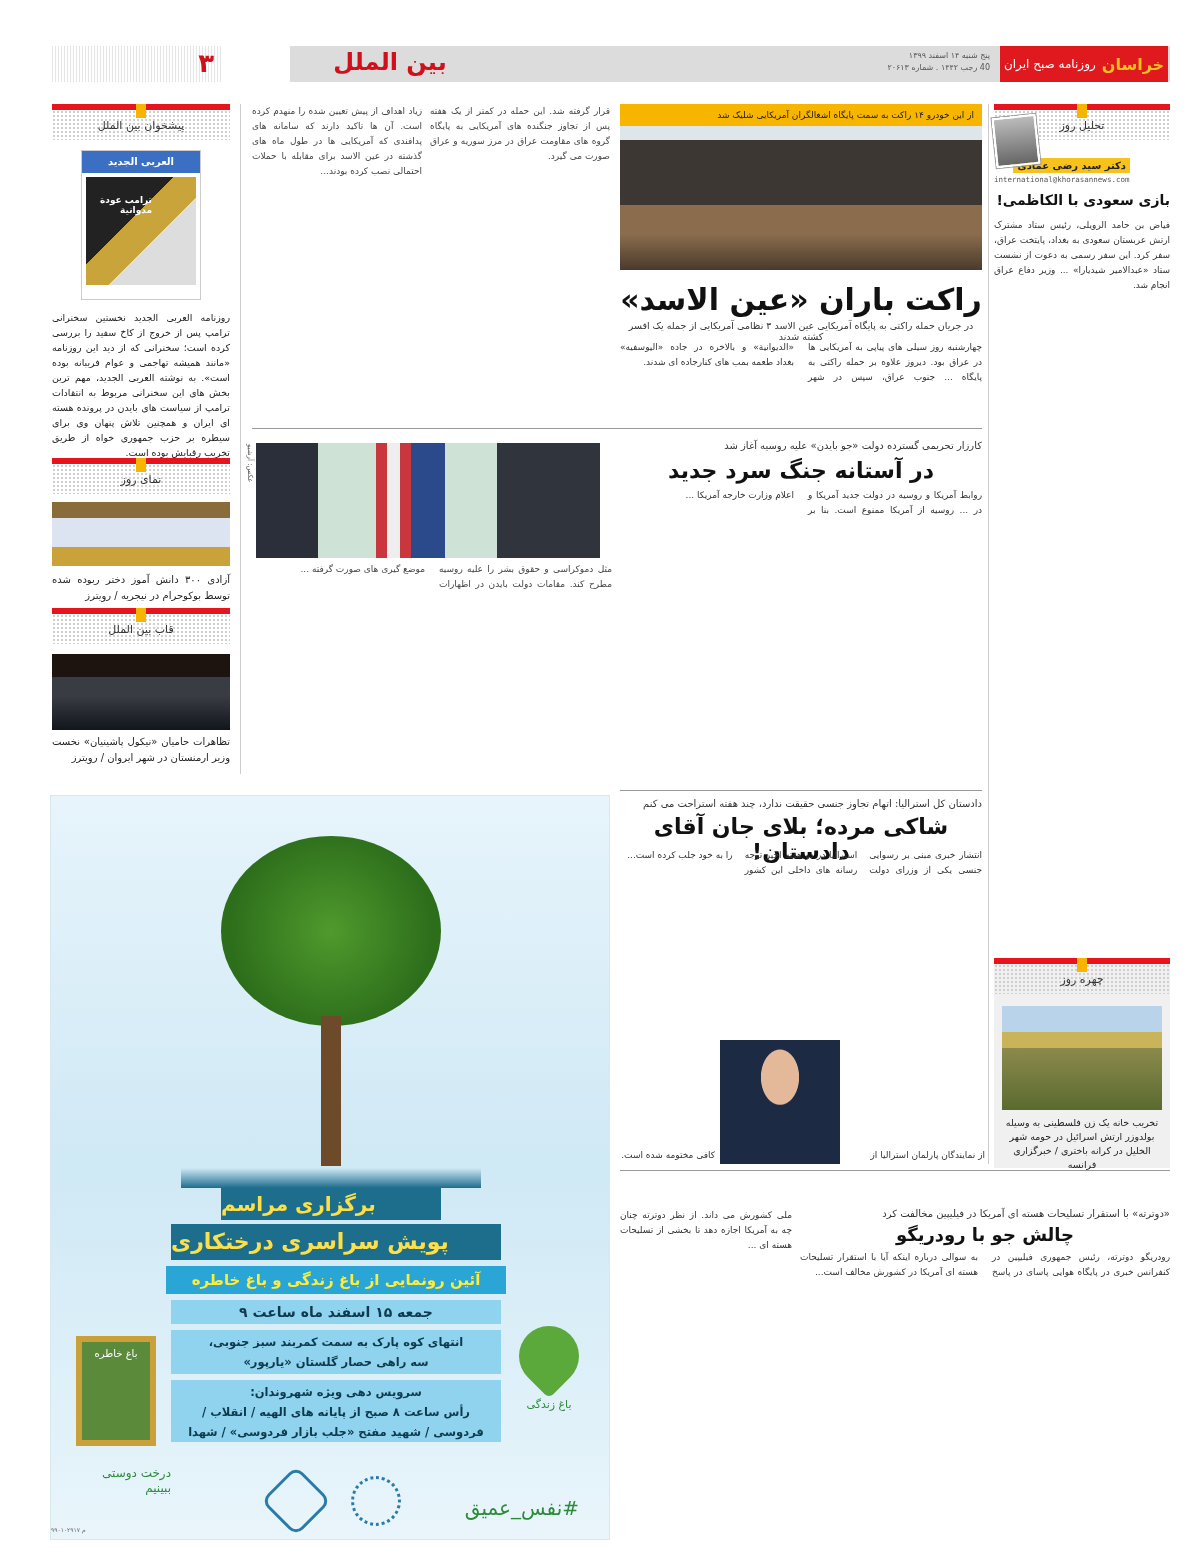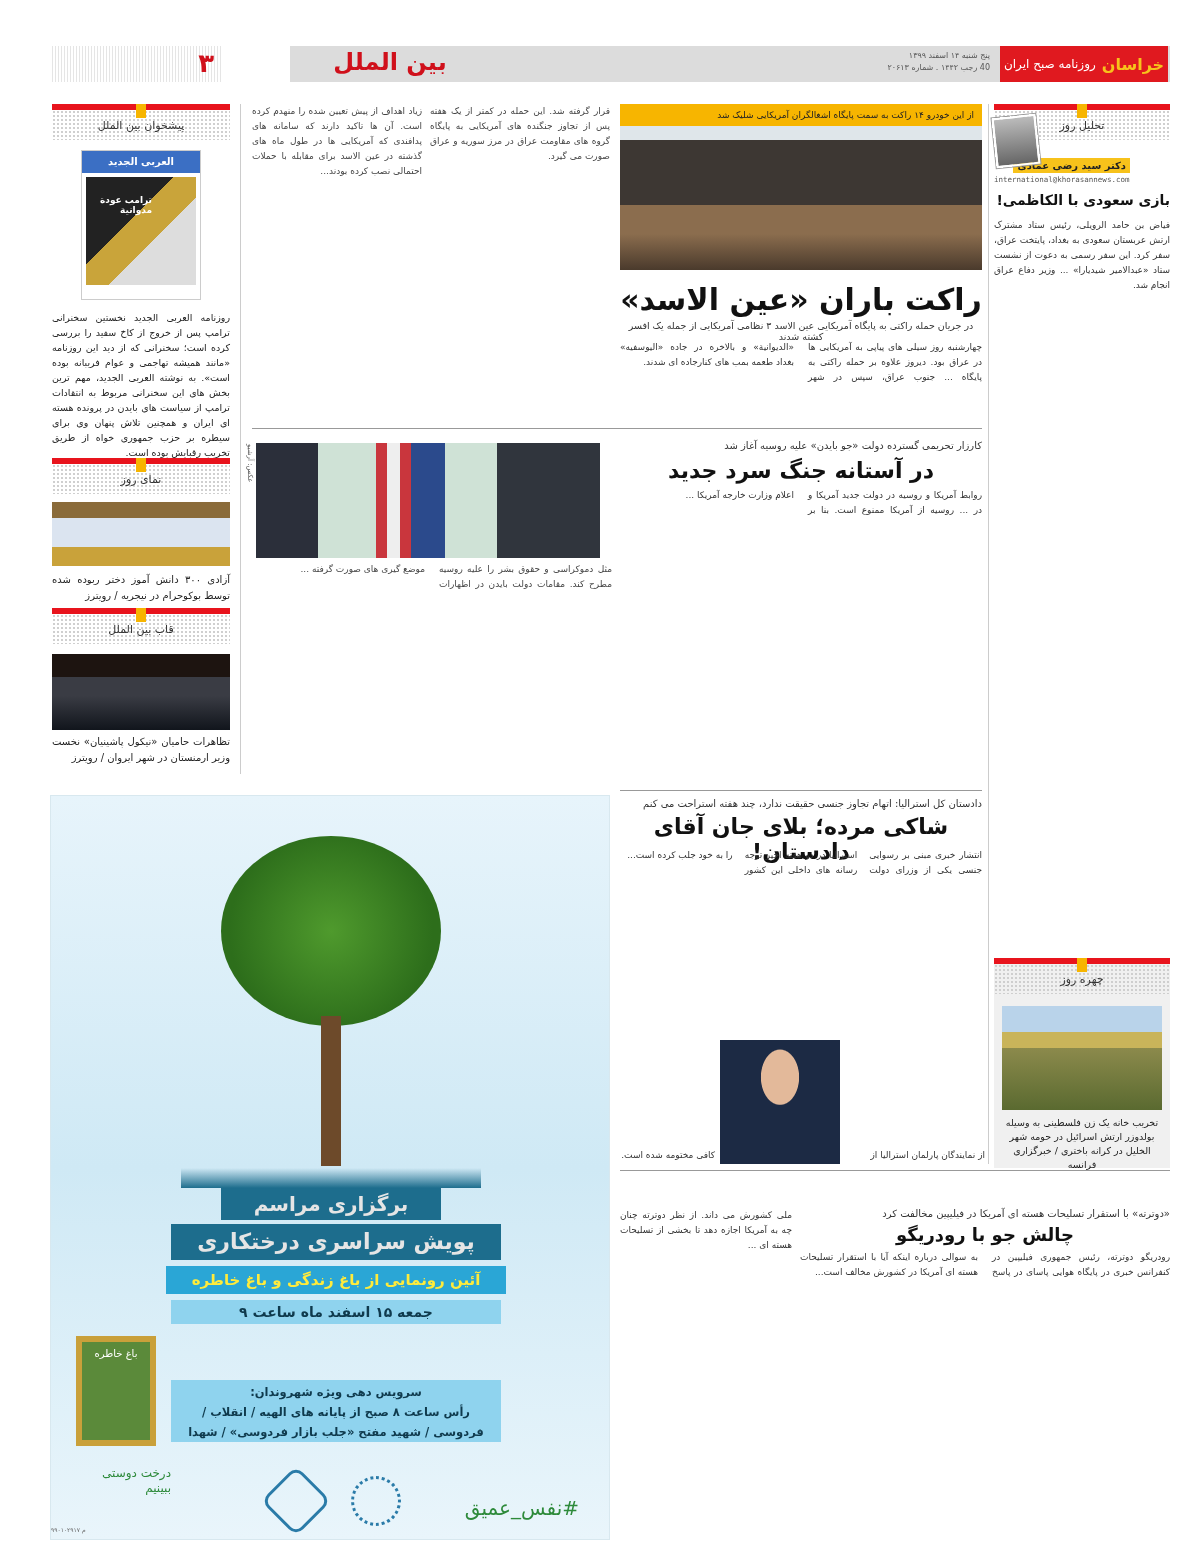--- a/index.html
+++ b/index.html
@@ -17,21 +17,21 @@
   .boxhead .rb{height:6px;background:#e8141d;position:relative}
   .boxhead .rb::after{content:"";position:absolute;left:50%;top:0;width:10px;height:14px;background:#f7b500;transform:translateX(-50%)}
   .boxhead .dots{height:30px;background-image:radial-gradient(#ccc 0.7px,transparent 0.8px);background-size:4px 4px;font-size:11px;text-align:center;line-height:32px;color:#333}
   .photo{background:linear-gradient(135deg,#7d6b58,#c9b79a 40%,#5a4a3a 70%,#a89274)}
   .cap{font-size:10px;line-height:16px;color:#222;text-align:justify}
   .body-text{font-size:9px;line-height:15px;color:#333;text-align:justify}
   .col-rule{background:#ccc;width:1px}
   .headline{font-weight:bold;text-align:center;color:#111}
   .kicker{font-size:10px;text-align:right;color:#333}
   .ad{background:linear-gradient(180deg,#e7f4fb,#cfe9f5 50%,#e9f5fb);}
-  .ad .blk{background:#1d6d8d;color:#e5e5e5;text-align:center;font-weight:bold}
+  .ad .blk{background:#1d6d8d;color:#fde047;text-align:left;font-weight:bold}
   .ad .blk2{background:#2aa6d6;color:#ffeb3b;text-align:center;font-weight:bold}
   .ad .blk3{background:#8fd3ee;color:#0f3a4d;text-align:center;font-weight:bold}
   .tree{border-radius:50%;background:radial-gradient(circle,#4f9a2d,#2d6e1b 70%)}
   .gray-col{background:#f0f0f0}
 </style>
 </head>
 <body>
 
 <div class="abs hdr-bar"></div>
 <div class="abs hdr-brand">
@@ -132,24 +132,32 @@
 <div class="abs col-rule" style="top:104px;left:240px;height:670px"></div>
 
 <div class="abs ad" style="top:795px;left:50px;width:560px;height:745px;border:1px solid #d8e8ef">
   <div class="abs tree" style="top:40px;left:170px;width:220px;height:190px"></div>
   <div class="abs" style="top:220px;left:270px;width:20px;height:150px;background:#6d4a2a"></div>
   <div class="abs" style="top:372px;left:130px;width:300px;height:20px;background:linear-gradient(180deg,transparent,#1d6d8d)"></div>
   <div class="abs blk" style="top:392px;left:170px;width:220px;height:32px;font-size:20px;line-height:32px">برگزاری مراسم</div>
   <div class="abs blk" style="top:428px;left:120px;width:330px;height:36px;font-size:22px;line-height:36px">پویش سراسری درختکاری</div>
   <div class="abs blk2" style="top:470px;left:115px;width:340px;height:28px;font-size:15px;line-height:28px">آئین رونمایی از باغ زندگی و باغ خاطره</div>
   <div class="abs blk3" style="top:504px;left:120px;width:330px;height:24px;font-size:14px;line-height:24px">جمعه ۱۵ اسفند ماه ساعت ۹</div>
+  <div class="abs blk3" style="top:534px;left:120px;width:330px;height:44px;font-size:11.5px;line-height:20px;padding-top:2px">
+    <div>انتهای کوه پارک به سمت کمربند سبز جنوبی،</div>
+    <div>سه راهی حصار گلستان «یارپور»</div>
+  </div>
   <div class="abs blk3" style="top:584px;left:120px;width:330px;height:62px;font-size:11.5px;line-height:20px;padding-top:2px">
     <div>سرویس دهی ویژه شهروندان:</div>
     <div>رأس ساعت ۸ صبح از پایانه های الهیه / انقلاب /</div>
     <div>فردوسی / شهید مفتح «جلب بازار فردوسی» / شهدا</div>
   </div>
   <div class="abs" style="top:540px;left:25px;width:80px;height:110px;border:6px solid #c9a03a;background:#5b8a3a;color:#fff;font-size:10px;text-align:center;padding-top:6px">باغ خاطره</div>
+  <div class="abs" style="top:530px;right:20px;width:80px;height:130px;text-align:center;font-size:11px;color:#2d8a3a">
+    <div style="width:60px;height:60px;margin:0 auto;background:#5ba93a;border-radius:50% 50% 10% 50%;transform:rotate(45deg)"></div>
+    <div style="margin-top:12px">باغ زندگی</div>
+  </div>
   <div class="abs" style="top:700px;right:30px;font-size:20px;font-weight:normal;color:#2d8a3a">#نفس_عمیق</div>
   <div class="abs" style="top:680px;left:220px;width:50px;height:50px;border:3px solid #2a7ba8;border-radius:10px;transform:rotate(45deg)"></div>
   <div class="abs" style="top:680px;left:300px;width:50px;height:50px;border:3px dotted #2a7ba8;border-radius:50%"></div>
   <div class="abs" style="top:670px;left:30px;width:90px;font-size:12px;color:#2d8a3a;line-height:15px">درخت دوستی ببینیم</div>
   <div class="abs" style="top:730px;left:0;width:50px;font-size:6px;color:#666;direction:ltr;text-align:left">۹۹۰۱۰۲۹۱۷ م</div>
 </div>
 
 </body></html>

